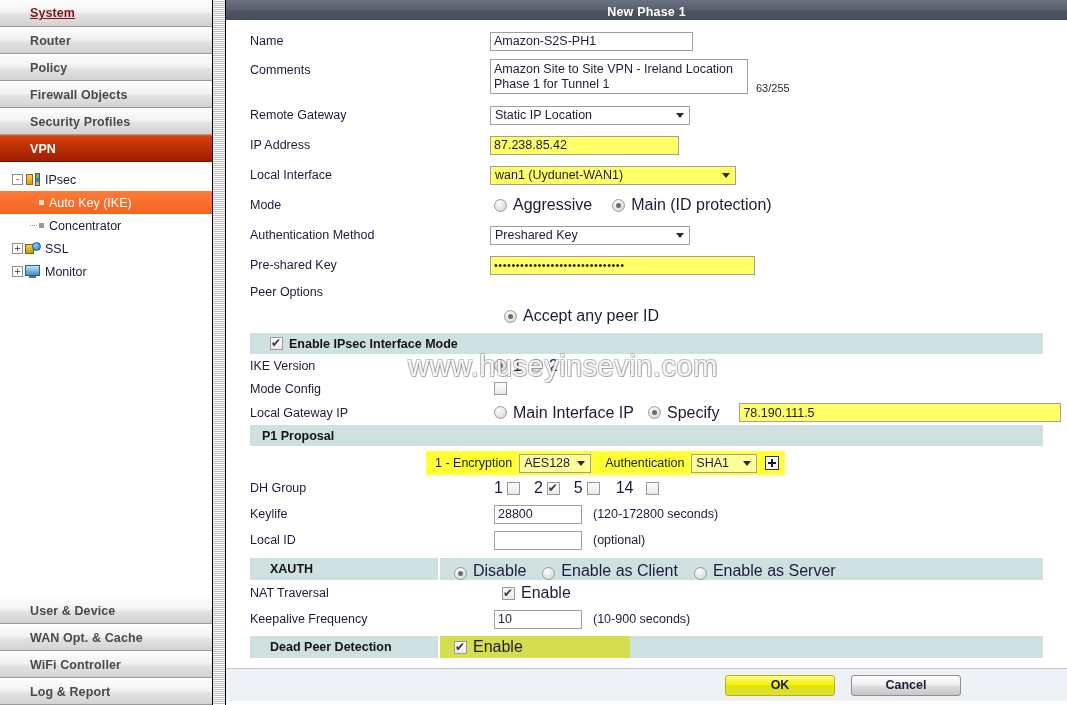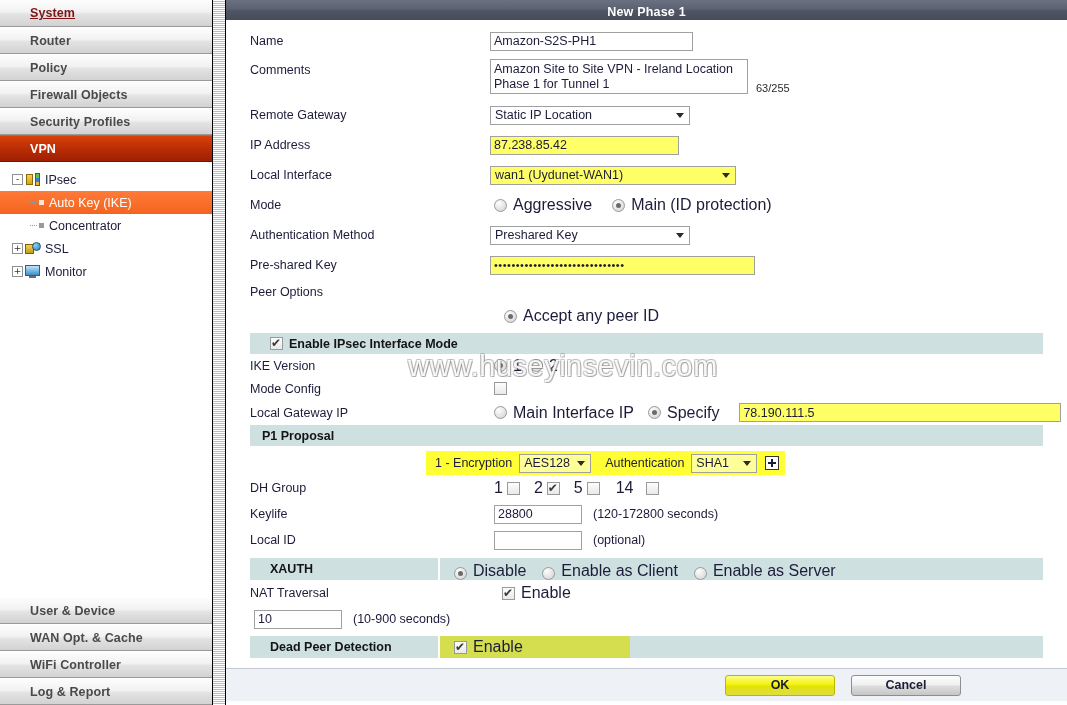--- a/index.html
+++ b/index.html
@@ -734,20 +734,21 @@
       <div class="row" style="min-height:26px">
         <div class="lbl">NAT Traversal</div>
         <div class="fld" style="padding-left:12px">
           <span class="chk on"></span>
           <span class="chklabel">Enable</span>
         </div>
       </div>
 
       
       <div class="row" style="min-height:26px">
+        <div class="lbl">Keepalive Frequency</div>
         <div class="fld" style="padding-left:4px">
           <input class="txt" style="width: 88px;" value="10">
           <span class="hint">(10-900 seconds)</span>
         </div>
       </div>
 
       <div style="height:4px"></div>
 
       
       <div class="splitbar">

